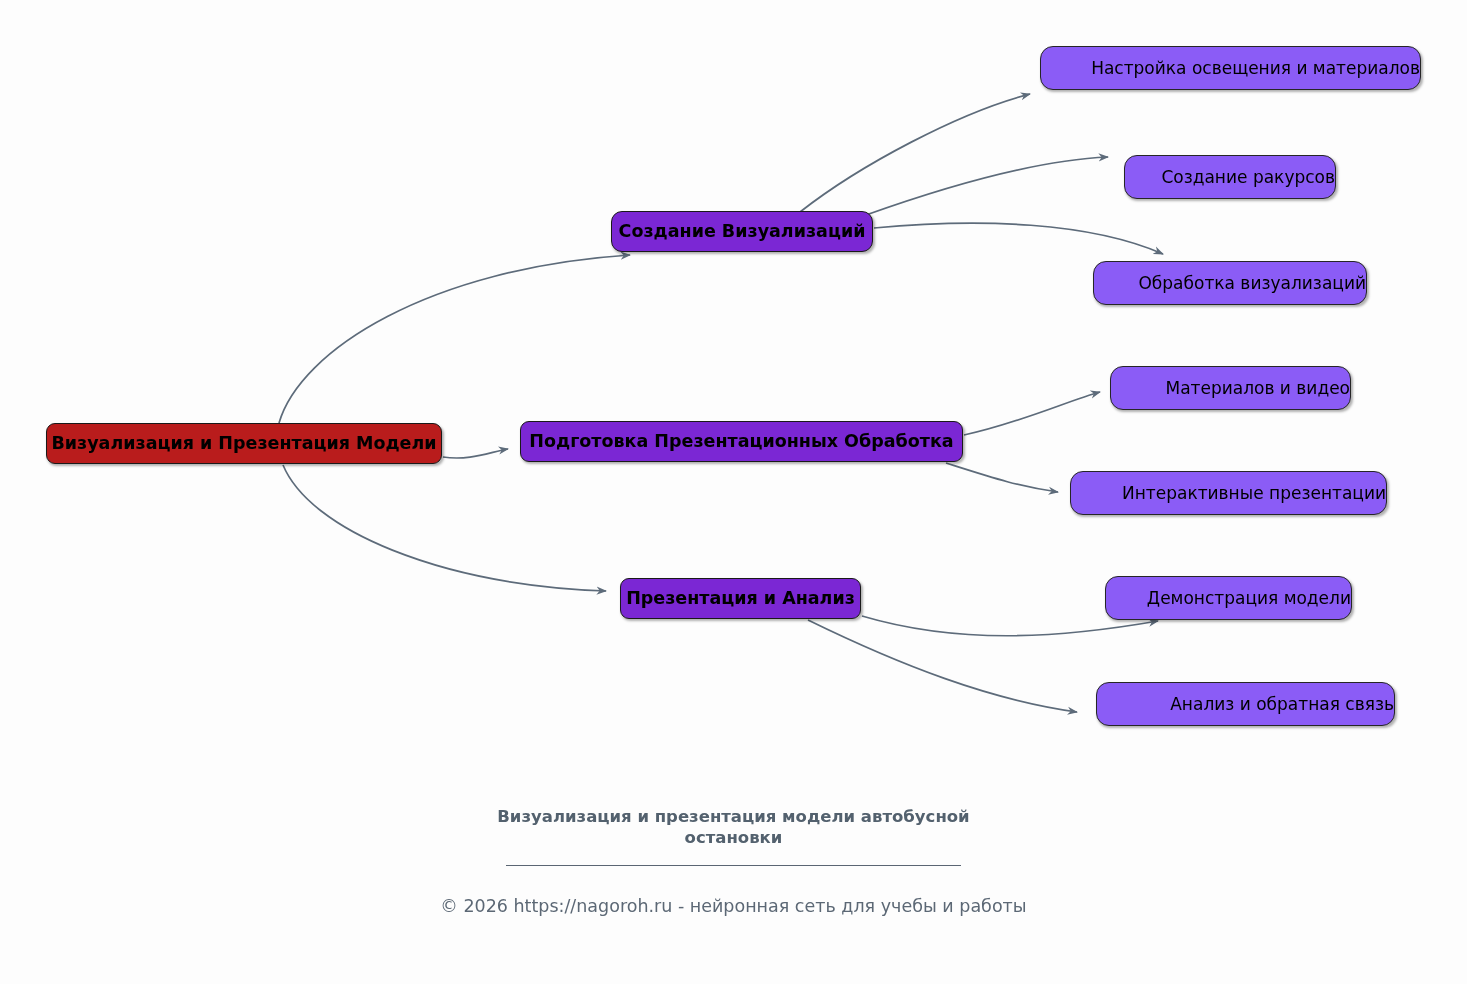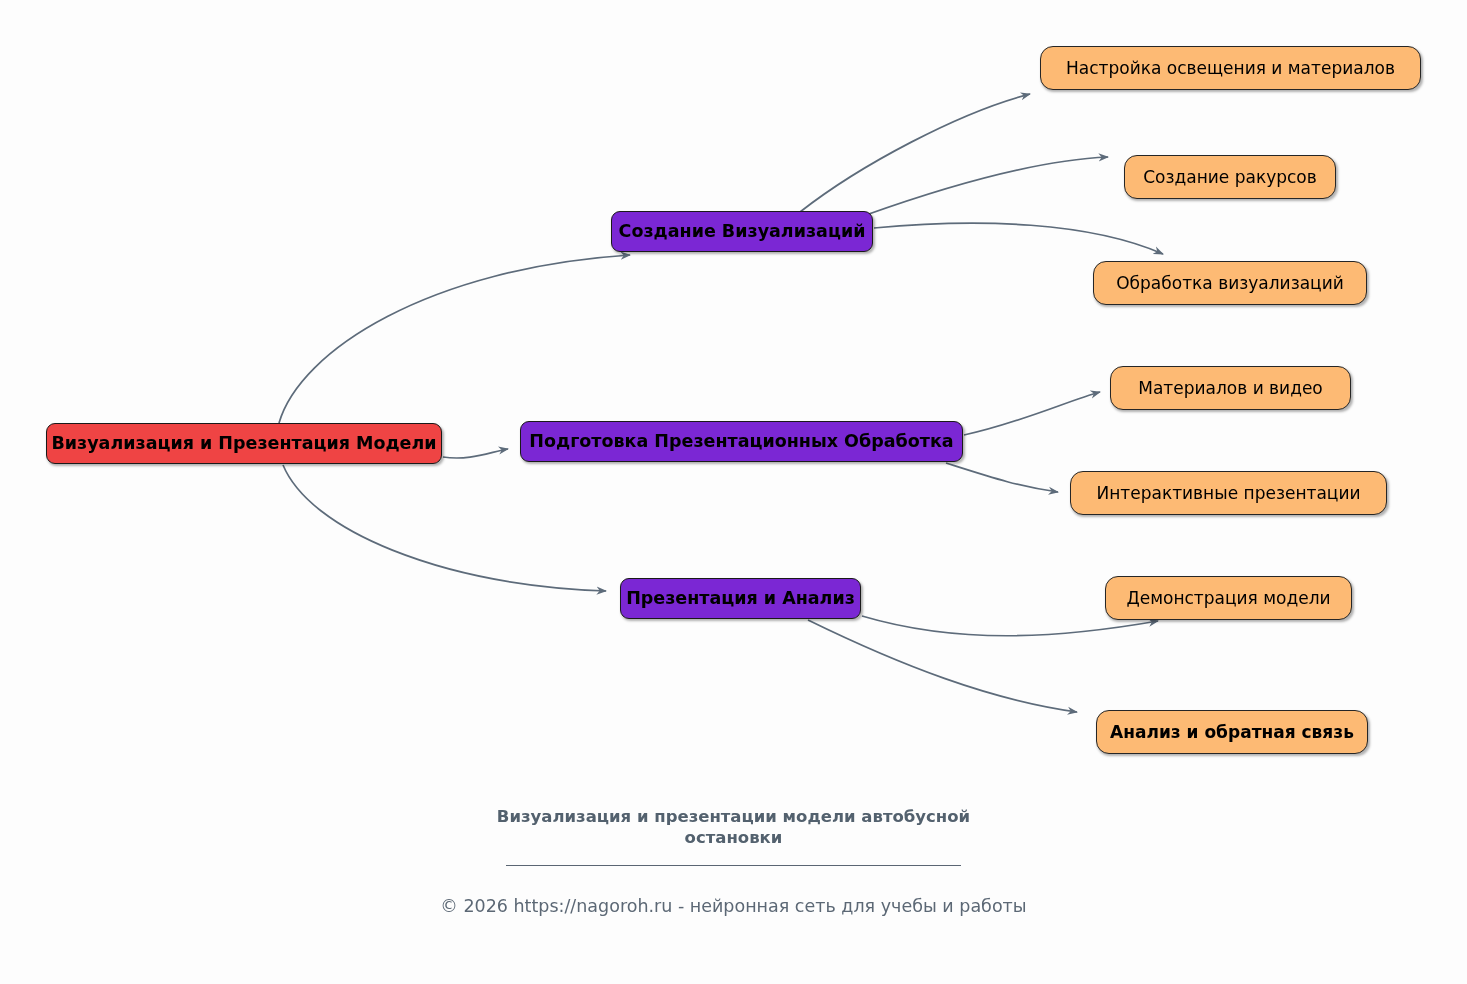--- a/index.html
+++ b/index.html
@@ -31,45 +31,46 @@
     position: absolute;
     box-sizing: border-box;
     display: flex;
     align-items: center;
     justify-content: center;
     white-space: nowrap;
     text-align: center;
     line-height: 1.1;
   }
   .node-root {
-    background: #ef4444;
+    background: #b91c1c;
     border: 1.6px solid #1a1a1a;
     border-radius: 9px;
     color: #000000;
     font-size: 17.5px;
     font-weight: bold;
     box-shadow: 1.5px 2px 2.5px rgba(0,0,0,0.30);
   }
   .node-branch {
     background: #7b27d4;
     border: 1.6px solid #1a1a1a;
     border-radius: 9px;
     color: #000000;
     font-size: 17.5px;
     font-weight: bold;
     box-shadow: 1.5px 2px 2.5px rgba(0,0,0,0.30);
   }
   .node-leaf {
-    background: #fdba74;
+    background: #8b5cf6;
     border: 1.7px solid #262626;
     border-radius: 13px;
     color: #000000;
     font-size: 17px;
     font-weight: normal;
     box-shadow: 1.5px 2px 2.5px rgba(0,0,0,0.30);
+    justify-content: flex-end;
   }
   #footer {
     position: absolute;
     left: 0;
     top: 806px;
     width: 1467px;
     text-align: center;
   }
   #footer-title {
     font-size: 16.5px;
@@ -118,21 +119,21 @@
     <path d="M 946,463 C 990,477 1020,487 1058,492" fill="none" stroke="#5d6b7a" stroke-width="1.7" marker-end="url(#arrow)"></path>
 
     <path d="M 862,616 C 960,645 1060,638 1158,621" fill="none" stroke="#5d6b7a" stroke-width="1.7" marker-end="url(#arrow)"></path>
     <path d="M 808,620 C 900,665 990,700 1077,712" fill="none" stroke="#5d6b7a" stroke-width="1.7" marker-end="url(#arrow)"></path>
   </svg>
 
   <div class="node node-root" style="left:46px; top:423px; width:396px; height:41px;">
     <span>Визуализация и Презентация Модели</span>
   </div>
 
-  <div class="node node-branch" style="left:611px; top:211px; width:262px; height:41px;">
+  <div class="node node-branch" style="left:611px; top:211px; width:262px; height:41px;border-radius:11px;">
     <span>Создание Визуализаций</span>
   </div>
   <div class="node node-leaf" style="left:1040px; top:46px; width:381px; height:44px;">
     <span>Настройка освещения и материалов</span>
   </div>
   <div class="node node-leaf" style="left:1124px; top:155px; width:212px; height:44px;">
     <span>Создание ракурсов</span>
   </div>
   <div class="node node-leaf" style="left:1093px; top:261px; width:274px; height:44px;">
     <span>Обработка визуализаций</span>
@@ -147,23 +148,23 @@
   <div class="node node-leaf" style="left:1070px; top:471px; width:317px; height:44px;">
     <span>Интерактивные презентации</span>
   </div>
 
   <div class="node node-branch" style="left:620px; top:578px; width:241px; height:41px;">
     <span>Презентация и Анализ</span>
   </div>
   <div class="node node-leaf" style="left:1105px; top:576px; width:247px; height:44px;">
     <span>Демонстрация модели</span>
   </div>
-  <div class="node node-leaf" style="left:1096px; top:710px; width:272px; height:44px;font-weight:bold;">
+  <div class="node node-leaf" style="left:1096px; top:682px; width:299px; height:44px;">
     <span>Анализ и обратная связь</span>
   </div>
 
   <div id="footer">
-    <div id="footer-title">Визуализация и презентации модели автобусной остановки</div>
+    <div id="footer-title">Визуализация и презентация модели автобусной остановки</div>
     <div id="footer-rule"></div>
     <div id="footer-copy">© 2026 https://nagoroh.ru - нейронная сеть для учебы и работы</div>
   </div>
 
 </div>
 
 </body></html>

